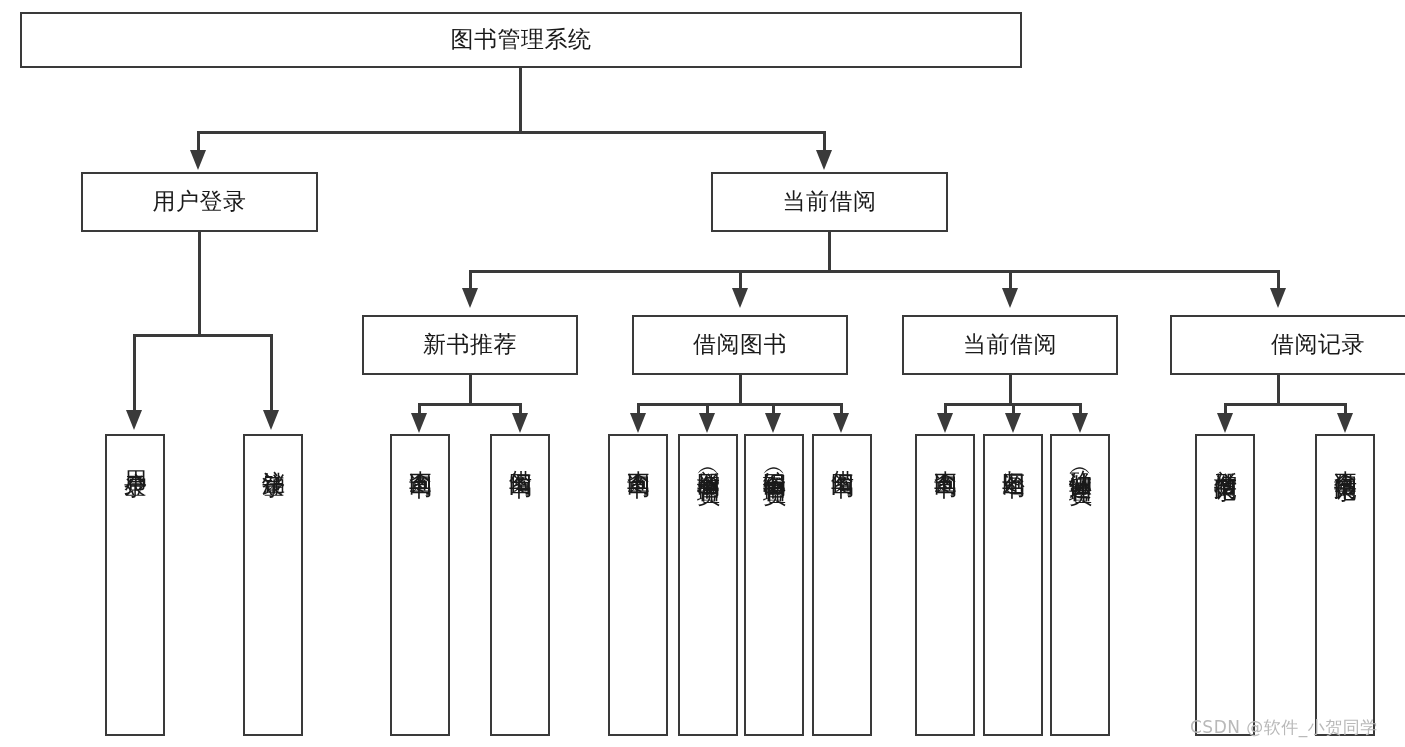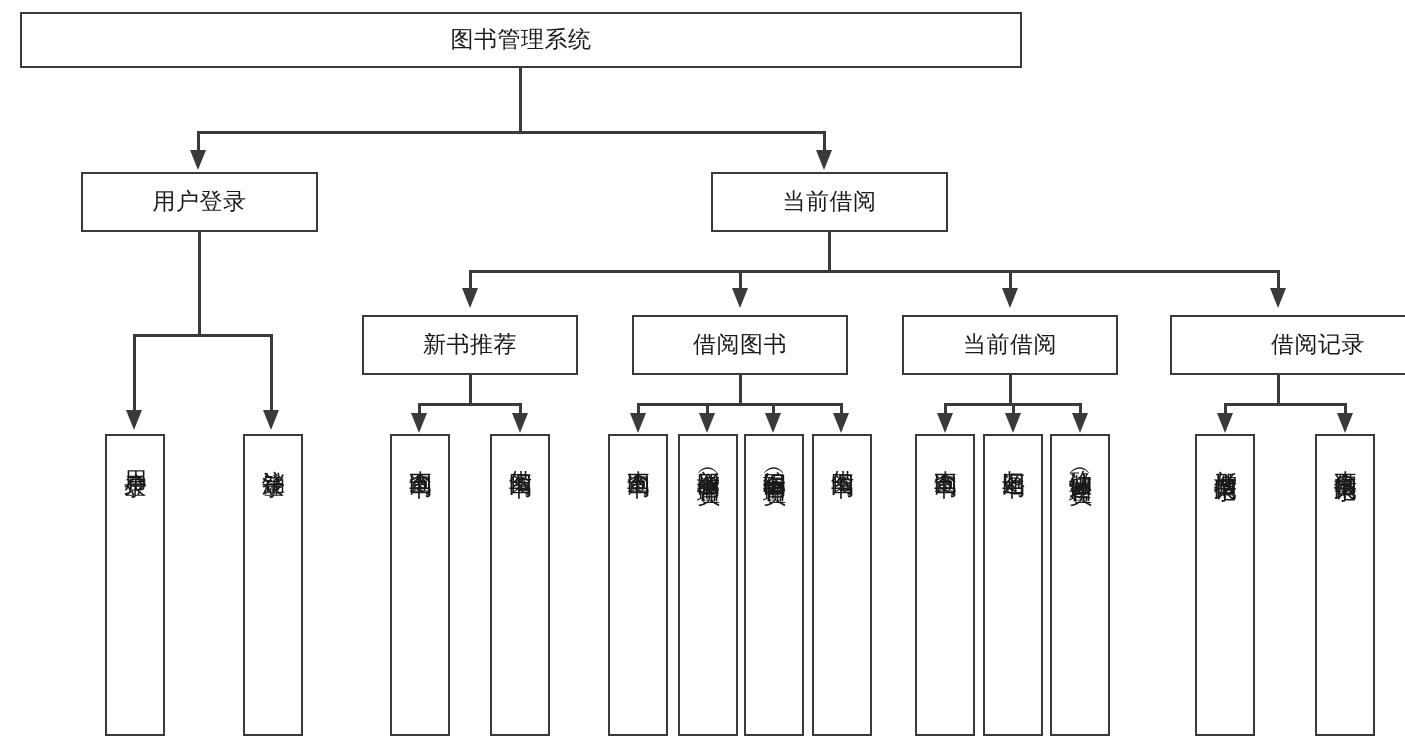--- a/index.html
+++ b/index.html
@@ -191,14 +191,15 @@
     <span class="label">确认归还（管理员）</span>
   </div>
 
   <div class="node v" style="left:1195px;top:434px;width:60px;height:302px;">
     <span class="label">新增借阅记录</span>
   </div>
   <div class="node v" style="left:1315px;top:434px;width:60px;height:302px;">
     <span class="label">查询借阅记录</span>
   </div>
 
+  <div class="watermark" style="left:1190px;top:716px;">CSDN @软件_小贺同学</div>
 
 </div>
 
 </body></html>

